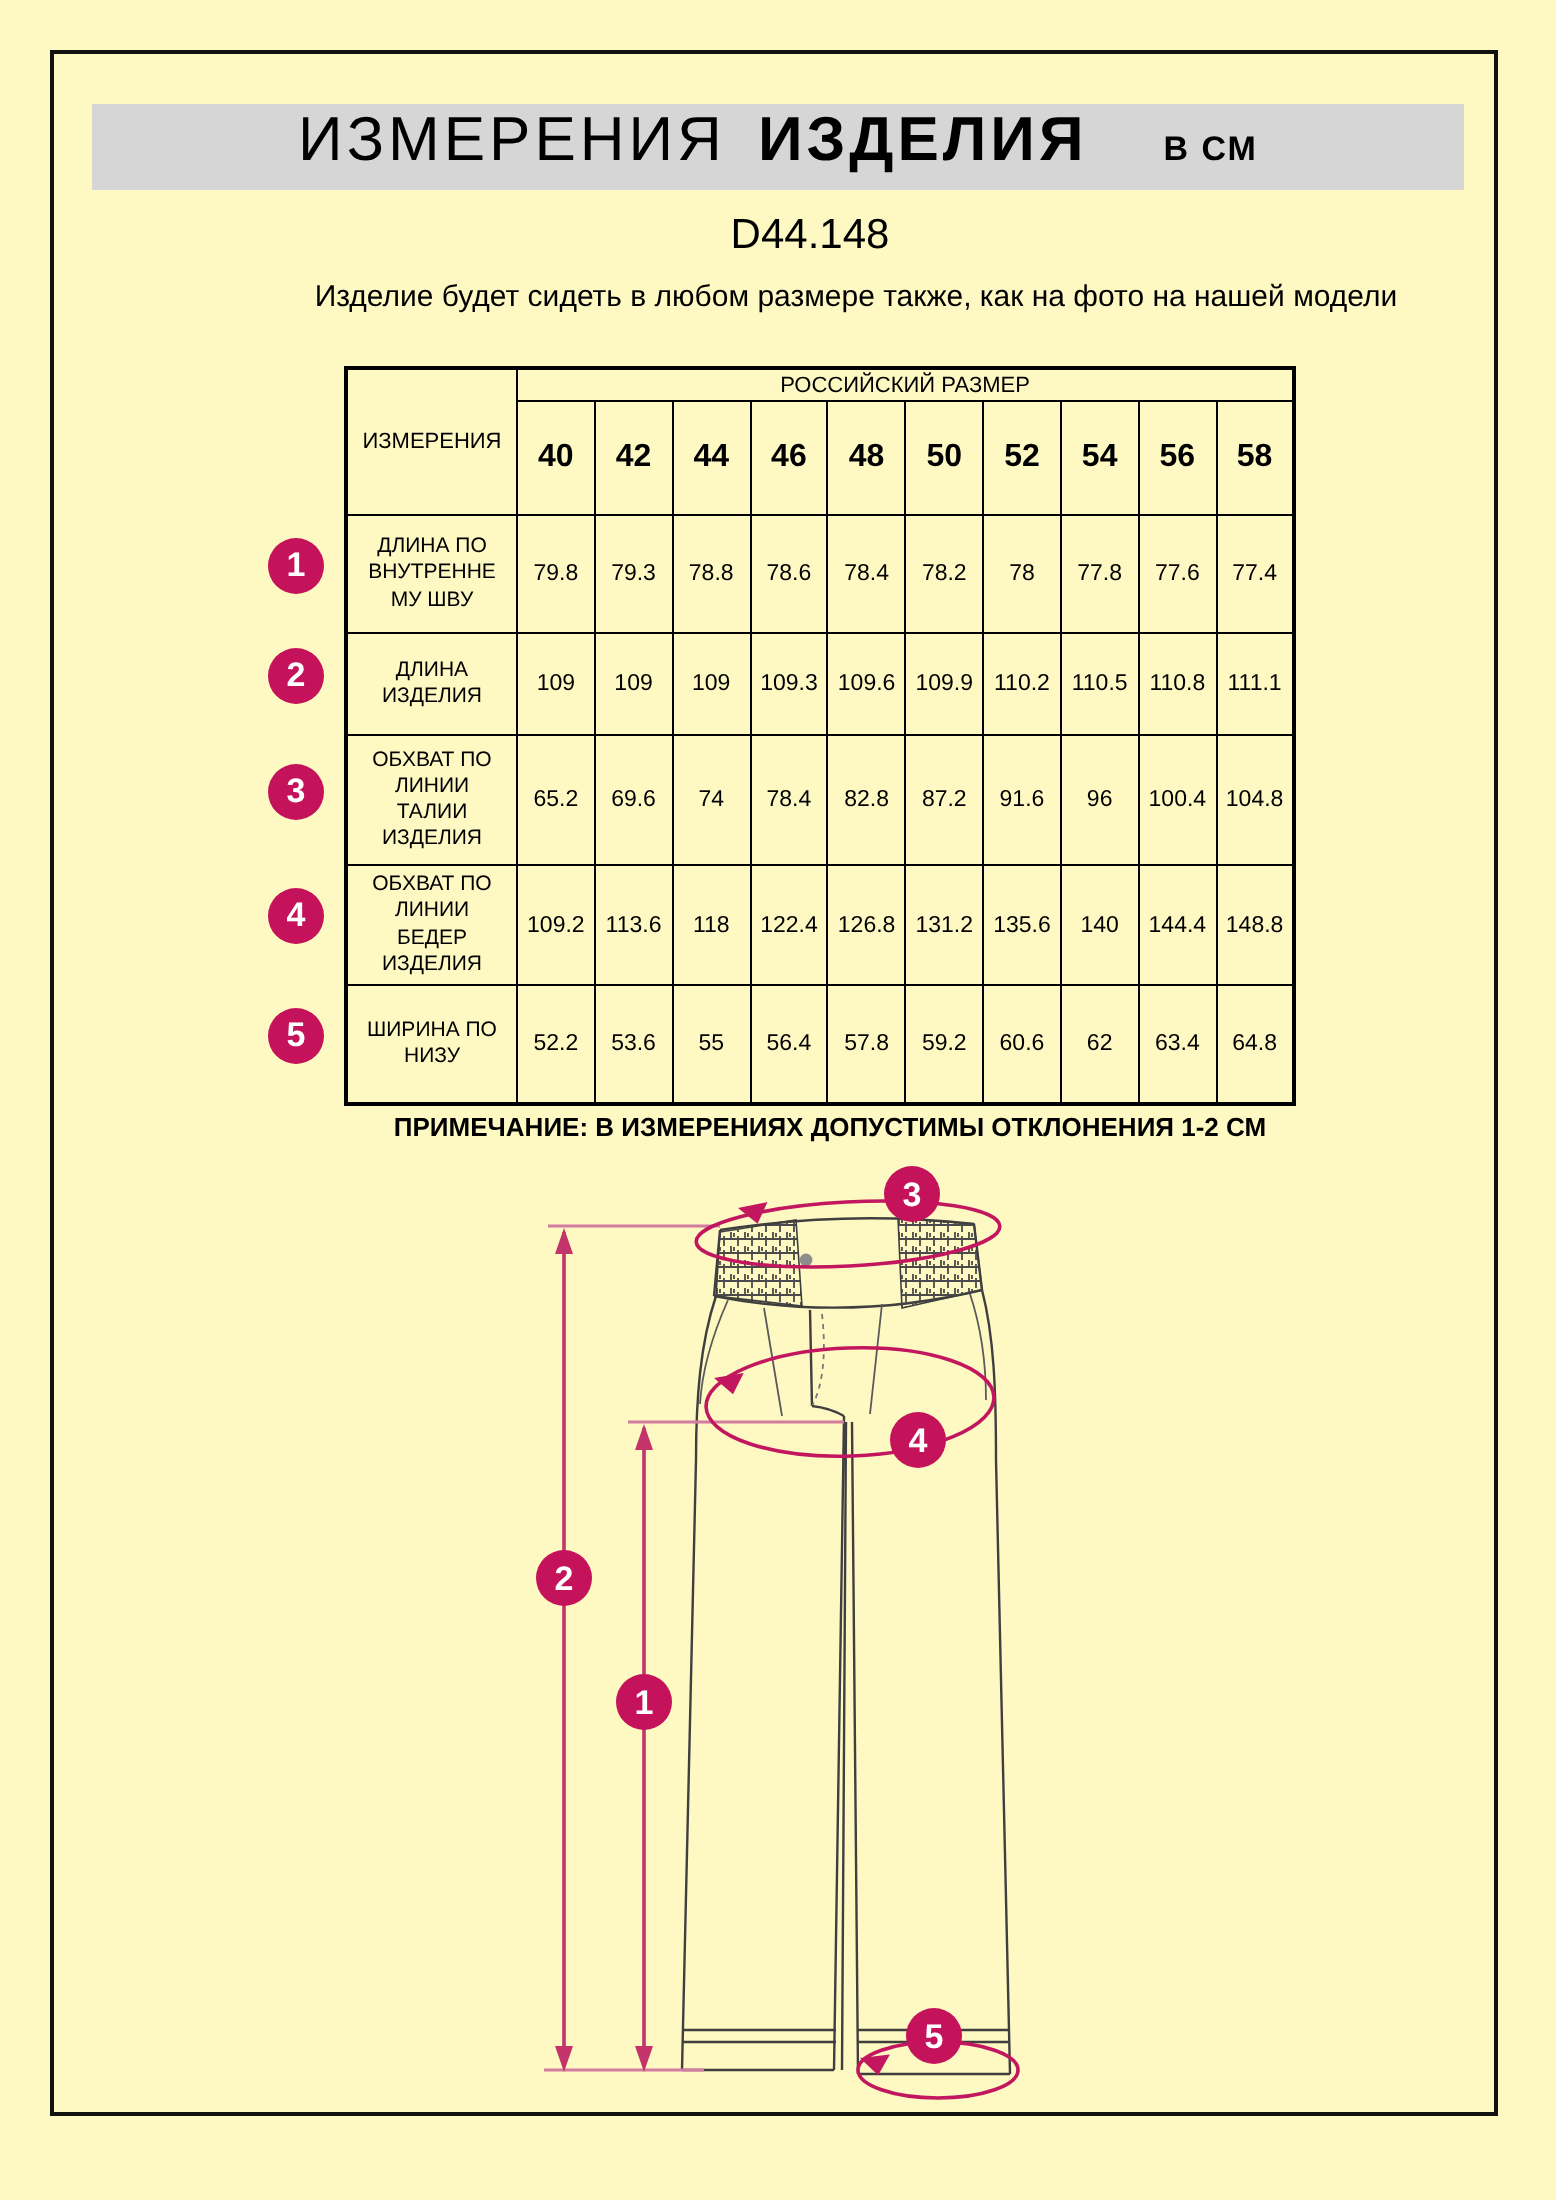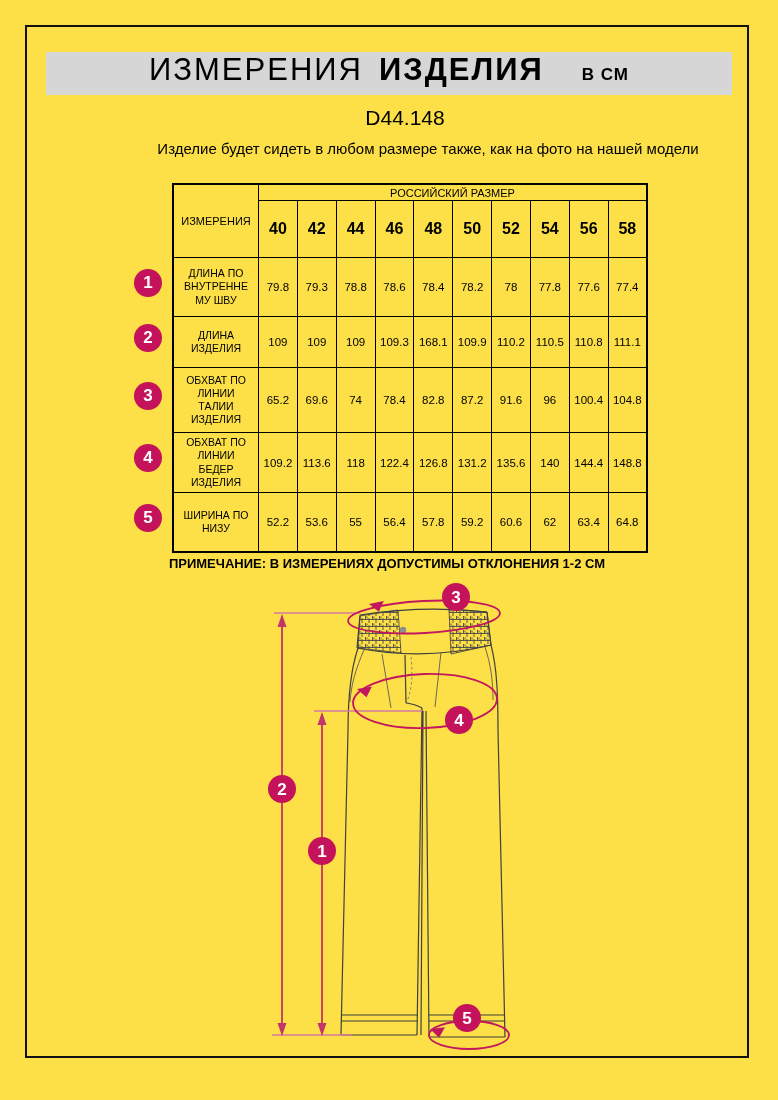--- a/index.html
+++ b/index.html
@@ -1,16 +1,16 @@
 <!DOCTYPE html>
 <html><head>
 <meta charset="utf-8">
 <style>
   html,body{margin:0;padding:0;background:#fff;}
-  .page{position:relative;width:778px;height:1100px;background:#fde047;overflow:hidden;
+  .page{position:relative;width:778px;height:1100px;background:#fef9c3;overflow:hidden;
         font-family:"Liberation Sans", sans-serif;color:#000;}
   .frame{position:absolute;left:25px;top:25px;width:724px;height:1033px;border:2px solid #111;box-sizing:border-box;}
   .titlebar{position:absolute;left:46px;top:52px;width:686px;height:43px;background:#d6d6d6;
             display:flex;align-items:baseline;justify-content:center;gap:16px;}
   .title-main{font-size:31px;font-weight:400;letter-spacing:2px;}
   .title-secondary{font-size:31px;font-weight:700;letter-spacing:2px;}
   .title-unit{font-size:17px;font-weight:700;letter-spacing:1px;margin-left:22px;}
   .product-code{position:absolute;left:16px;top:106px;width:778px;text-align:center;font-size:21px;}
   .subtitle{position:absolute;left:0;top:140px;width:778px;text-align:center;font-size:15px;margin-left:39px;}
   table.meas{position:absolute;left:172px;top:183px;width:476px;border-collapse:collapse;
@@ -24,21 +24,21 @@
   tbody tr:nth-child(2){height:51px;}
   tbody tr:nth-child(3){height:65px;}
   tbody tr:nth-child(4){height:60px;}
   tbody tr:nth-child(5){height:59px;padding-left:24px;}
   td.row-label{font-size:10.5px;white-space:pre-line;line-height:1.25;}
   td.val{font-size:11.5px;}
   .badges{position:absolute;left:0;top:0;}
   .num-badge{position:absolute;left:134px;width:28px;height:28px;border-radius:50%;
              display:flex;align-items:center;justify-content:center;
              color:#fff;font-weight:700;font-size:17px;}
-  .note{position:absolute;left:25px;top:556px;width:724px;text-align:center;font-size:13px;font-weight:700;}
+  .note{position:absolute;left:25px;top:556px;width:724px;text-align:center;font-size:13px;font-weight:700;padding-left:28px;}
   svg.diagram{position:absolute;left:0;top:0;pointer-events:none;}
   .marker-text{fill:#fff;font-weight:700;font-size:17px;font-family:"Liberation Sans",sans-serif;
                text-anchor:middle;}
 </style>
 </head>
 <body>
 
 <div class="page">
   <div class="frame"></div>
 
@@ -86,21 +86,21 @@
           <td class="val">77.6</td>
           <td class="val">77.4</td>
         </tr>
         <tr>
           <td class="row-label">ДЛИНА
 ИЗДЕЛИЯ</td>
           <td class="val">109</td>
           <td class="val">109</td>
           <td class="val">109</td>
           <td class="val">109.3</td>
-          <td class="val">168.1</td>
+          <td class="val">109.6</td>
           <td class="val">109.9</td>
           <td class="val">110.2</td>
           <td class="val">110.5</td>
           <td class="val">110.8</td>
           <td class="val">111.1</td>
         </tr>
         <tr>
           <td class="row-label">ОБХВАТ ПО
 ЛИНИИ
 ТАЛИИ

